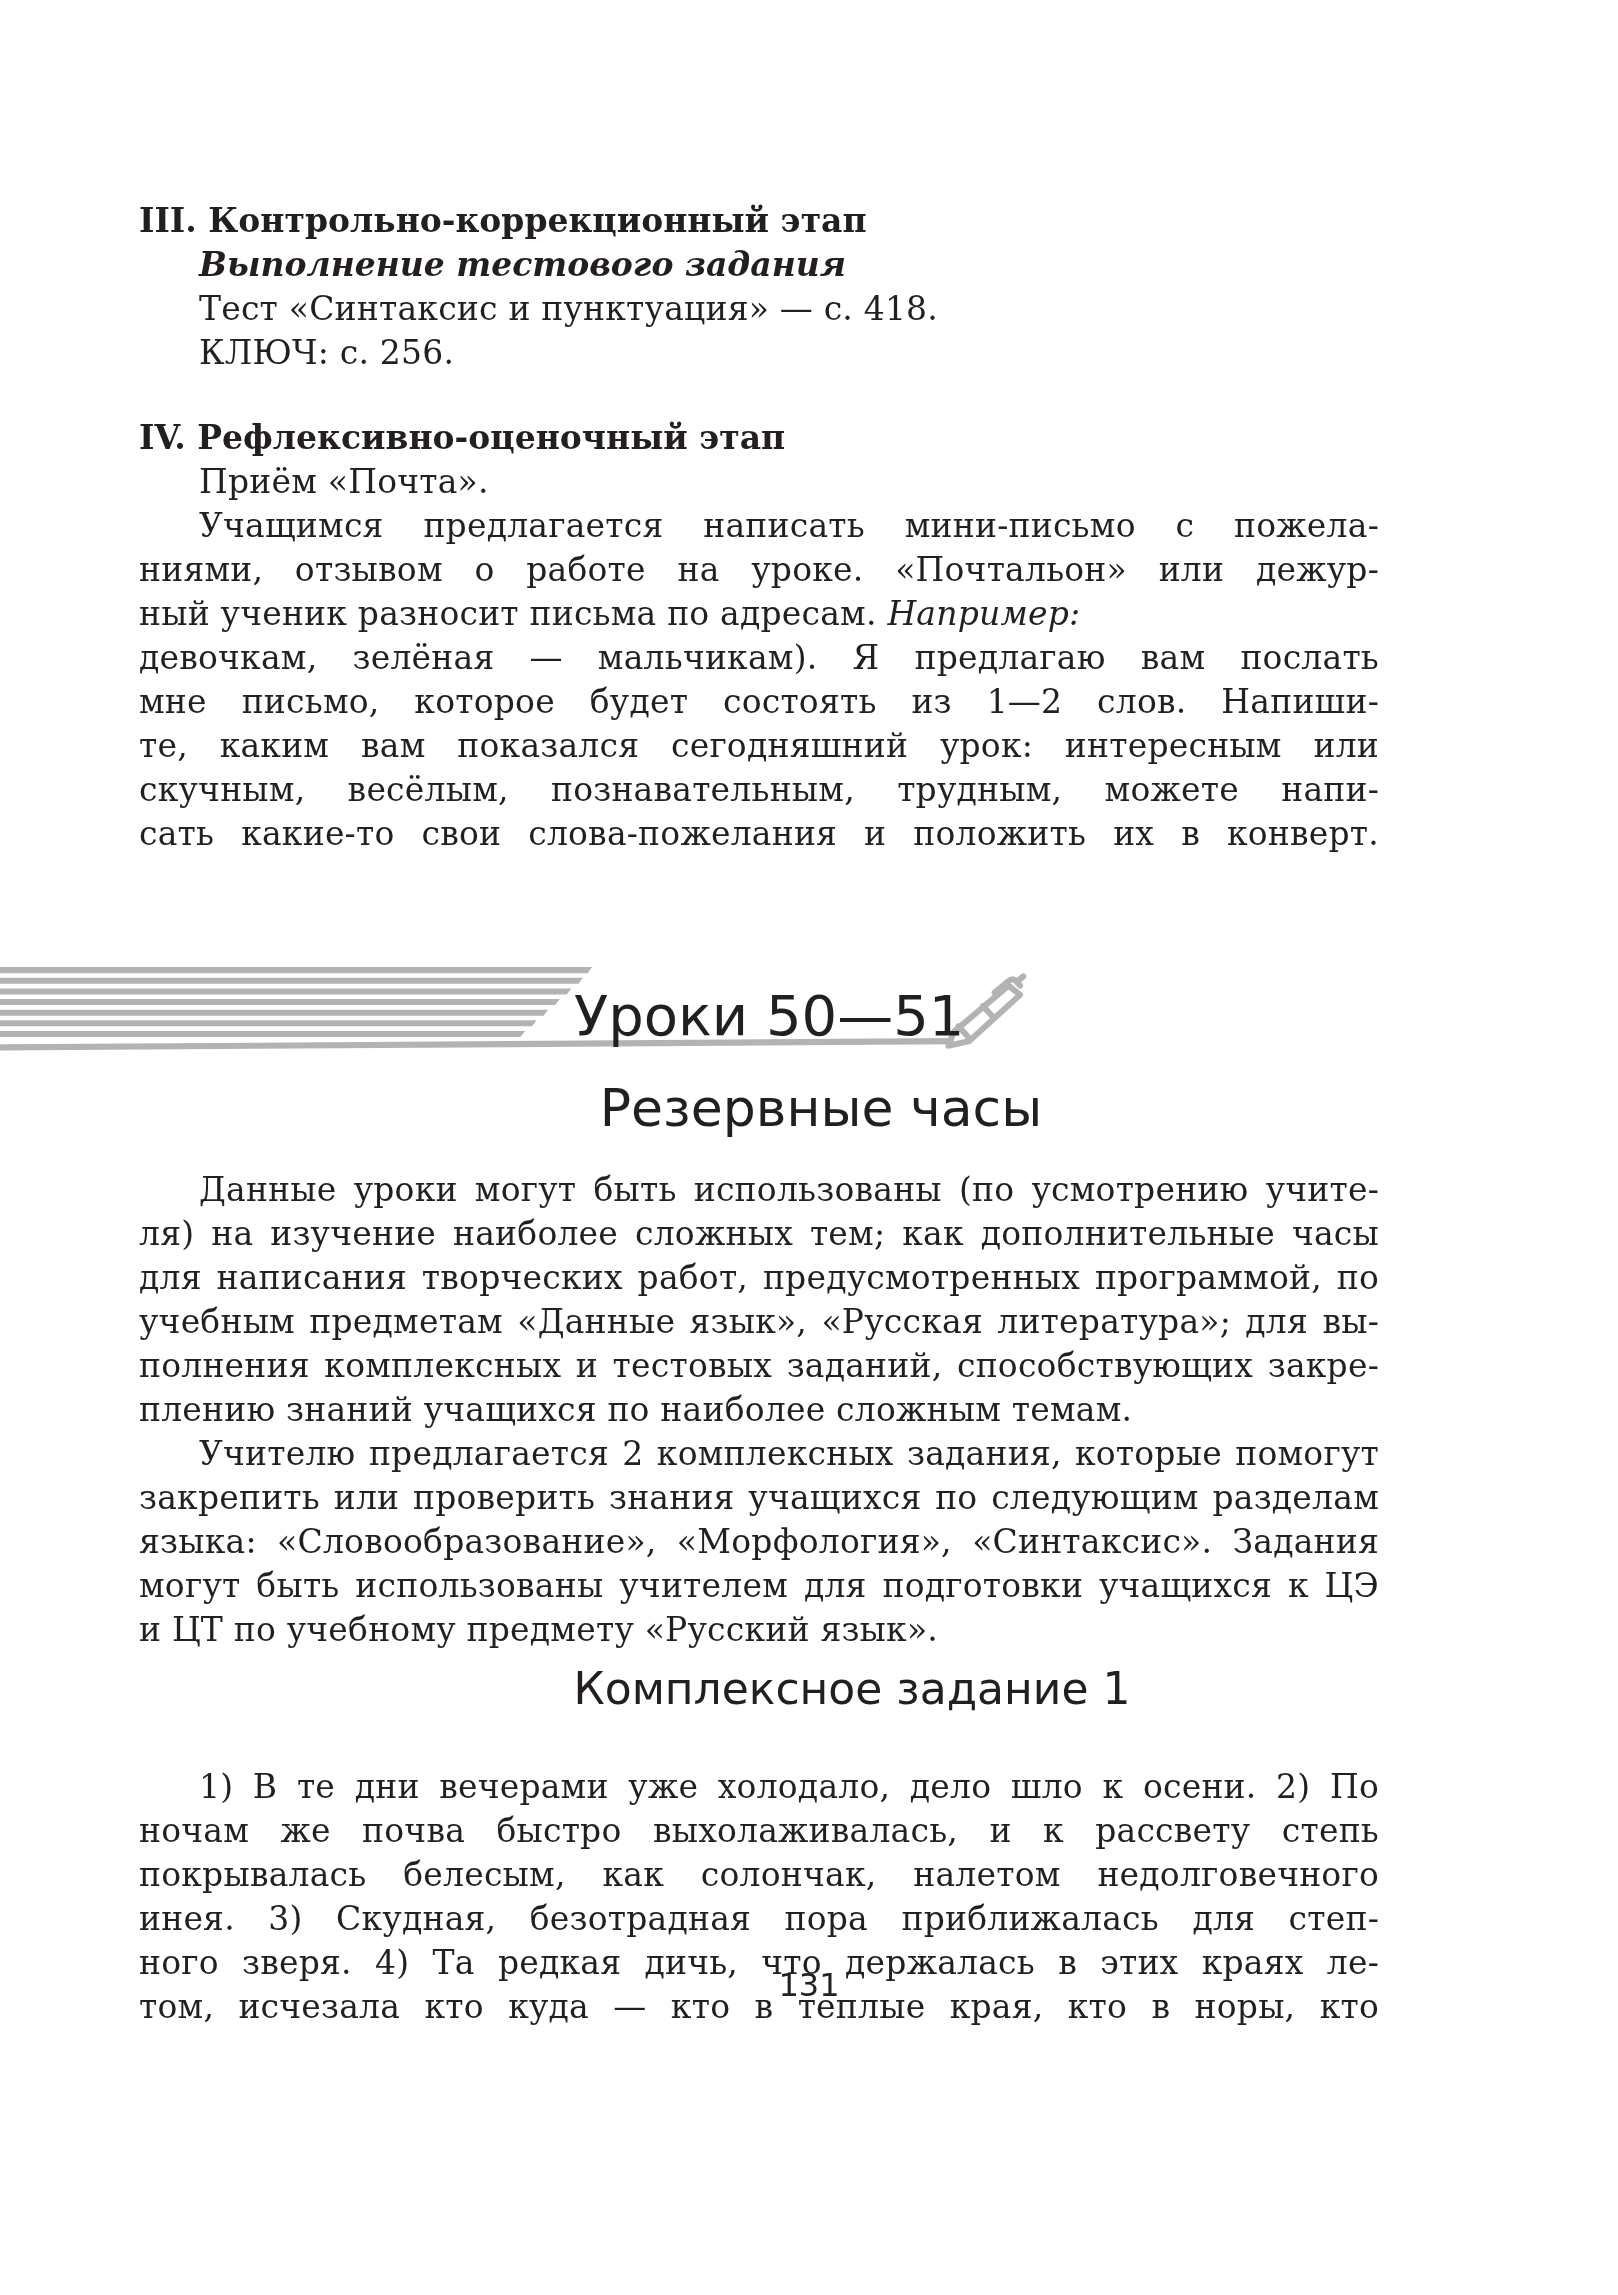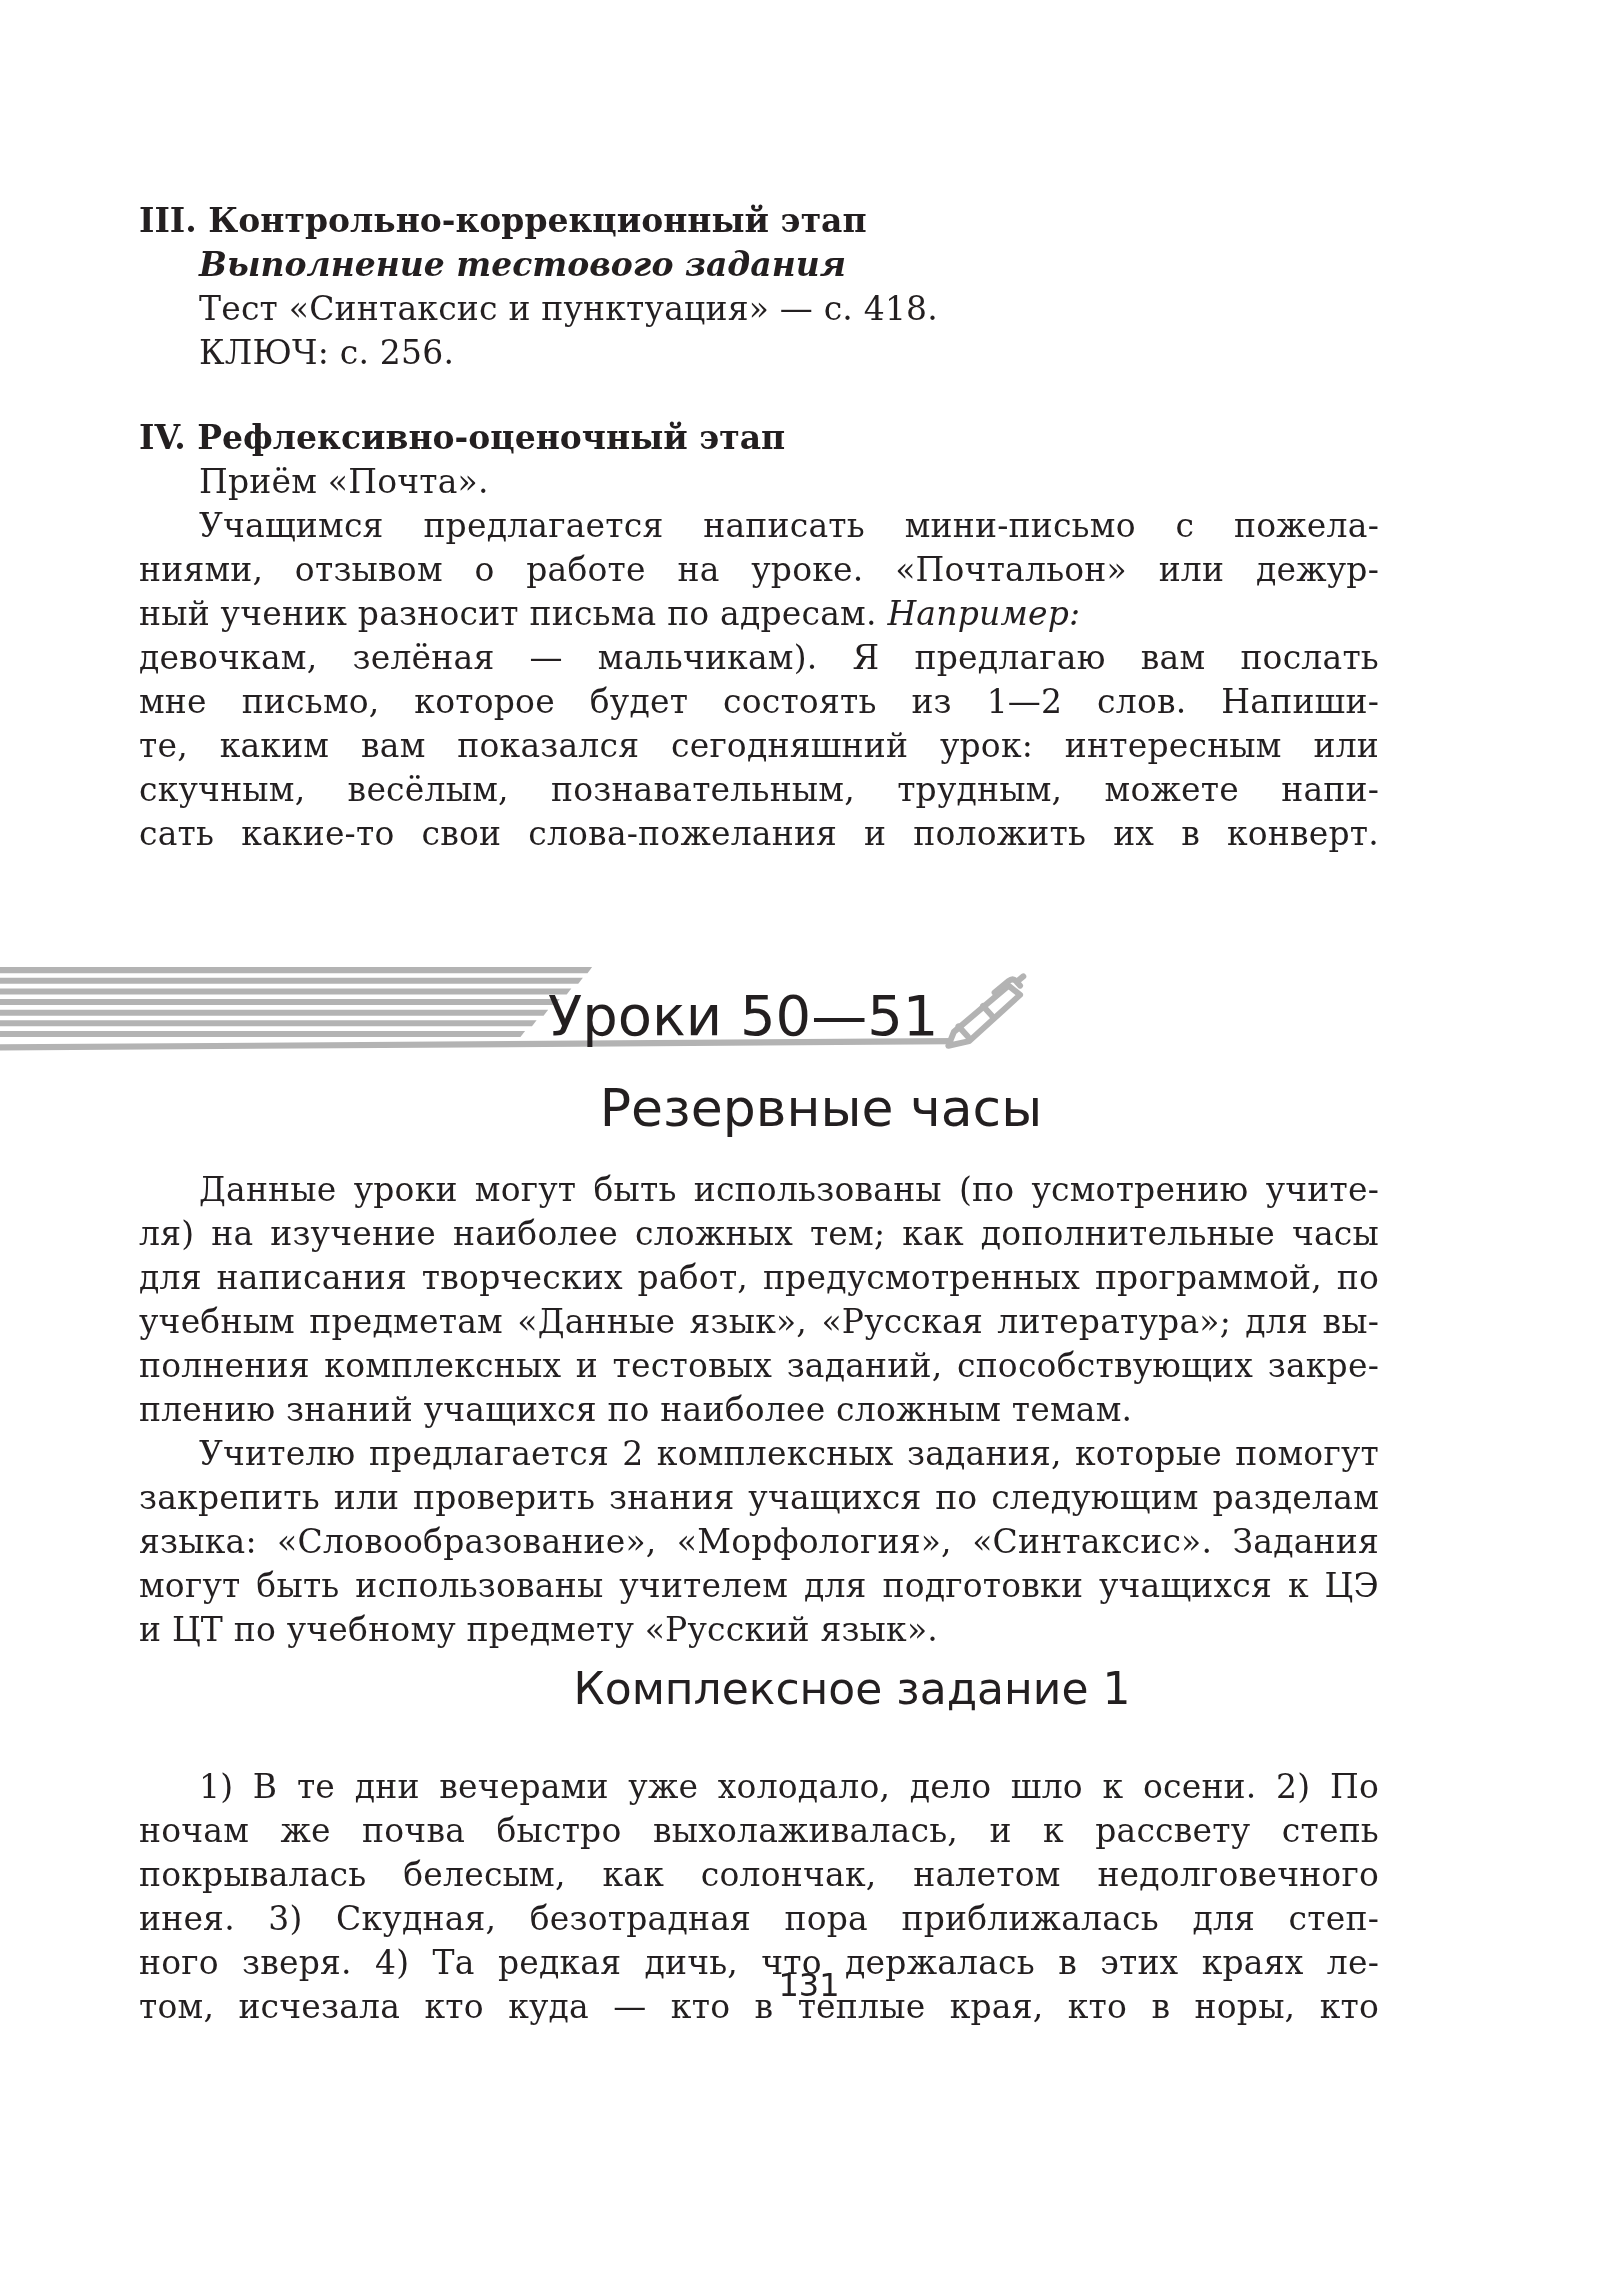--- a/index.html
+++ b/index.html
@@ -9,21 +9,21 @@
   .line { font-size: 33px; line-height: 44px; text-align: justify; text-align-last: justify; white-space: nowrap; height: 44px; letter-spacing: 0.2px; }
   .line.last { text-align-last: left; }
   .indent { padding-left: 60px; }
   .italic { font-style: italic; }
   .head { font-size: 33px; line-height: 44px; font-weight: bold; height: 44px; white-space: nowrap; }
   .sans { font-family: "DejaVu Sans", "Liberation Sans", sans-serif; font-weight: normal; }
   .center { text-align: center; }
   #sec3 { top: 199px; }
   #sec4 { top: 416px; }
   #lesson-banner { position: absolute; left: 0; top: 967px; width: 1064px; height: 102px; }
-  #lesson-title { position: absolute; left: 548px; top: 983px; font-size: 56px; line-height: 65px; white-space: nowrap; }
+  #lesson-title { position: absolute; left: 574px; top: 983px; font-size: 56px; line-height: 65px; white-space: nowrap; }
   #lesson-subtitle { position: absolute; left: 12px; width: 1618px; top: 1080px; font-size: 52px; line-height: 56px; }
   #reserve { top: 1168px; }
   #task-title { position: absolute; left: 0; width: 1618px; top: 1661px; font-size: 44px; line-height: 56px; padding-left: 43px; }
   #task-text { top: 1765px; }
   #page-number { position: absolute; left: 0; width: 1618px; top: 1964px; font-size: 32px; line-height: 42px; }
 </style>
 </head>
 <body>
 
 <div class="block" id="sec3">

